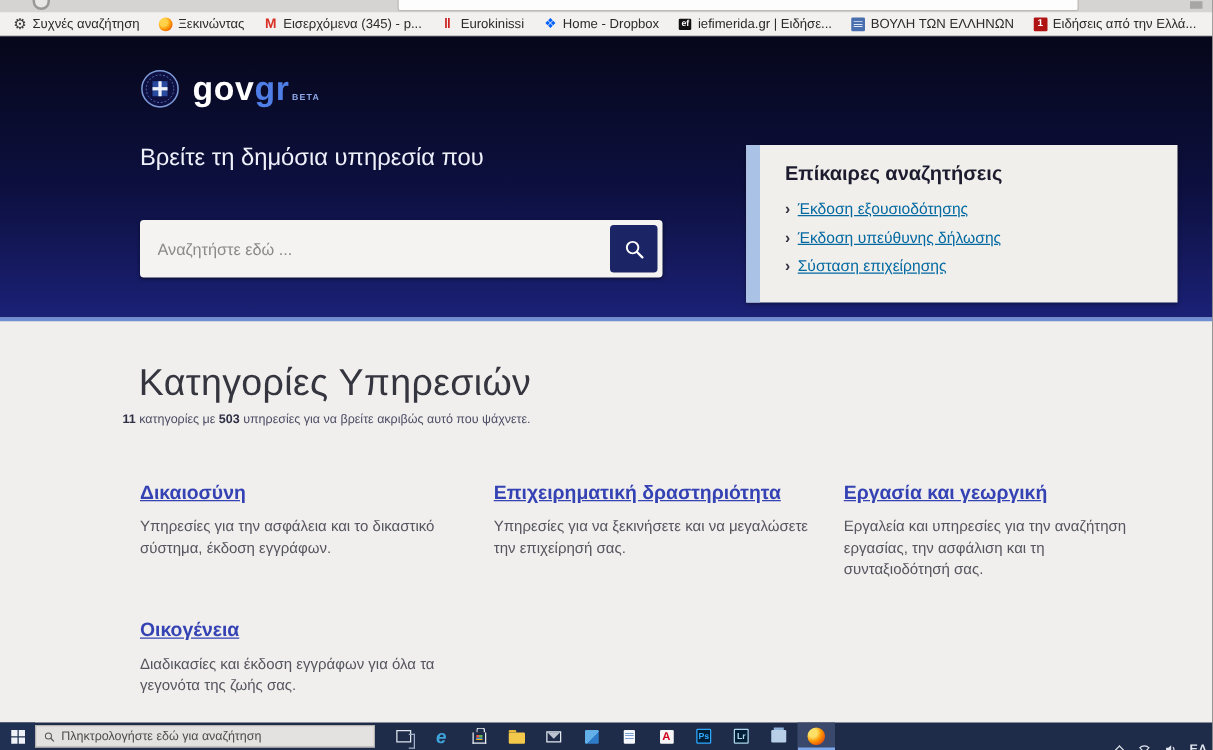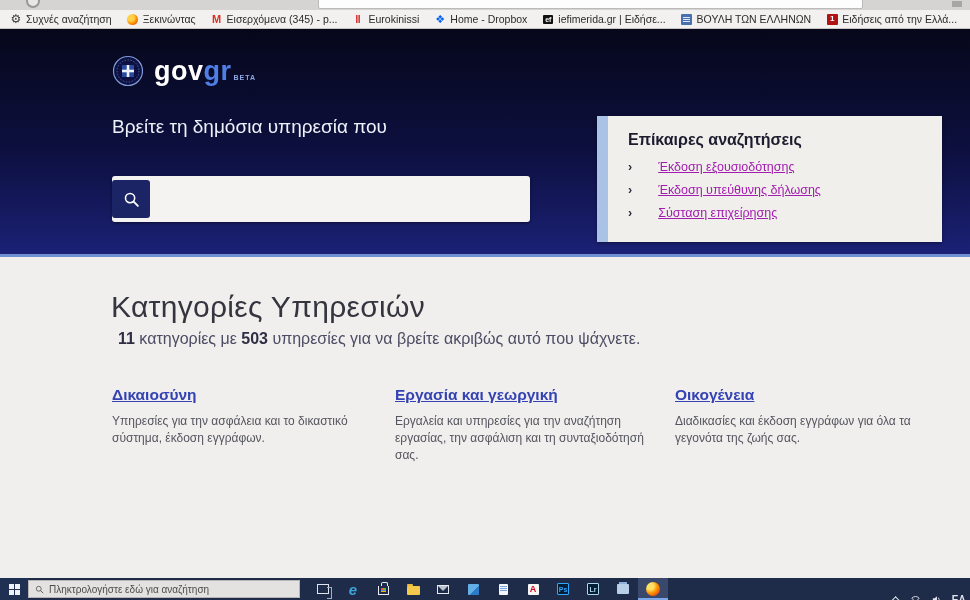--- a/index.html
+++ b/index.html
@@ -42,26 +42,26 @@
   .search-input::placeholder { color:#8a8a8a; }
   .search-btn { width:38px; height:38px; margin-right:4px; background:#1b2565; border:none; border-radius:3px; display:flex; align-items:center; justify-content:center; cursor:pointer; }
   .search-btn svg { width:17px; height:17px; }
 
   .topical-panel { position:absolute; left:597px; top:87px; width:345px; height:126px; background:#f1efec; display:flex; box-shadow:0 1px 3px rgba(0,0,0,.4); }
   .panel-stripe { width:11px; background:#a9c2e6; flex:0 0 auto; }
   .panel-body { padding:15px 18px 10px 20px; }
   .panel-title { font-size:16px; font-weight:bold; color:#1c1c2e; margin-bottom:11px; }
   .panel-link-row { display:flex; align-items:baseline; gap:6px; margin-bottom:9px; font-size:12.5px; }
   .panel-arrow { color:#30303e; font-weight:bold; }
-  .panel-link { color:#a21caf; text-decoration:underline; cursor:pointer;margin-left:20px; }
+  .panel-link { color:#0369a1; text-decoration:underline; cursor:pointer; }
 
   
   .content { position:absolute; top:260px; left:0; width:962px; height:318px; background:#f0efed; }
   .page-title { position:absolute; left:111px; top:30px; font-size:30px; font-weight:400; color:#35353f; letter-spacing:0.3px; }
-  .subtitle { position:absolute; left:118px; top:70px; font-size:16px; color:#4c4c64;text-align:right; }
+  .subtitle { position:absolute; left:98px; top:70px; font-size:10px; color:#4c4c64;text-align:right; }
   .subtitle b { color:#2e2e44; }
   .cat-grid { position:absolute; left:112px; top:126px; width:830px; display:grid; grid-template-columns:283px 280px 267px; row-gap:32px; }
   .cat-title { display:inline-block; font-size:15.5px; font-weight:bold; color:#3442b4; text-decoration:underline; cursor:pointer; margin-bottom:9px; }
   .cat-desc { font-size:12px; line-height:17px; color:#55555f; padding-right:24px; }
 
   
   .taskbar { position:absolute; bottom:0; left:0; width:970px; height:22px; background:#1f2c49; display:flex; align-items:center; }
   .start-btn { width:28px; height:22px; display:flex; align-items:center; justify-content:center; cursor:pointer; background:#203052; }
   .win-logo { display:grid; grid-template-columns:5px 5px; grid-template-rows:5px 5px; gap:1px; }
   .win-logo span { background:#eef2f8; }
@@ -161,20 +161,21 @@
         </svg>
       </span>
       <span class="logo-text"><span class="logo-gov">gov</span><span class="logo-gr">gr</span><span class="logo-beta">BETA</span></span>
     </div>
 
     <div class="headline">
       <div>Βρείτε τη δημόσια υπηρεσία που</div>
     </div>
 
     <div class="search-wrap">
+      <input class="search-input" type="text" placeholder="Αναζητήστε εδώ ..." style="">
       <button class="search-btn">
         <svg viewBox="0 0 24 24">
             <circle cx="10" cy="10" r="6.5" fill="none" stroke="#ffffff" stroke-width="2.2"></circle>
             <line x1="15" y1="15" x2="21" y2="21" stroke="#ffffff" stroke-width="2.6" stroke-linecap="round"></line>
           </svg>
       </button>
     </div>
 
     <div class="topical-panel">
       <div class="panel-stripe"></div>
@@ -199,20 +200,24 @@
   <div class="content">
     <h1 class="page-title">Κατηγορίες Υπηρεσιών</h1>
     <div class="subtitle"><b>11</b><span> κατηγορίες με </span><b>503</b><span> υπηρεσίες για να βρείτε ακριβώς αυτό που ψάχνετε.</span></div>
 
     <div class="cat-grid">
       <div class="cat">
         <a class="cat-title">Δικαιοσύνη</a>
         <p class="cat-desc">Υπηρεσίες για την ασφάλεια και το δικαστικό σύστημα, έκδοση εγγράφων.</p>
       </div>
       <div class="cat">
+        <a class="cat-title">Επιχειρηματική δραστηριότητα</a>
+        <p class="cat-desc">Υπηρεσίες για να ξεκινήσετε και να μεγαλώσετε την επιχείρησή σας.</p>
+      </div>
+      <div class="cat">
         <a class="cat-title">Εργασία και γεωργική</a>
         <p class="cat-desc">Εργαλεία και υπηρεσίες για την αναζήτηση εργασίας, την ασφάλιση και τη συνταξιοδότησή σας.</p>
       </div>
       <div class="cat">
         <a class="cat-title">Οικογένεια</a>
         <p class="cat-desc">Διαδικασίες και έκδοση εγγράφων για όλα τα γεγονότα της ζωής σας.</p>
       </div>
     </div>
   </div>
 

